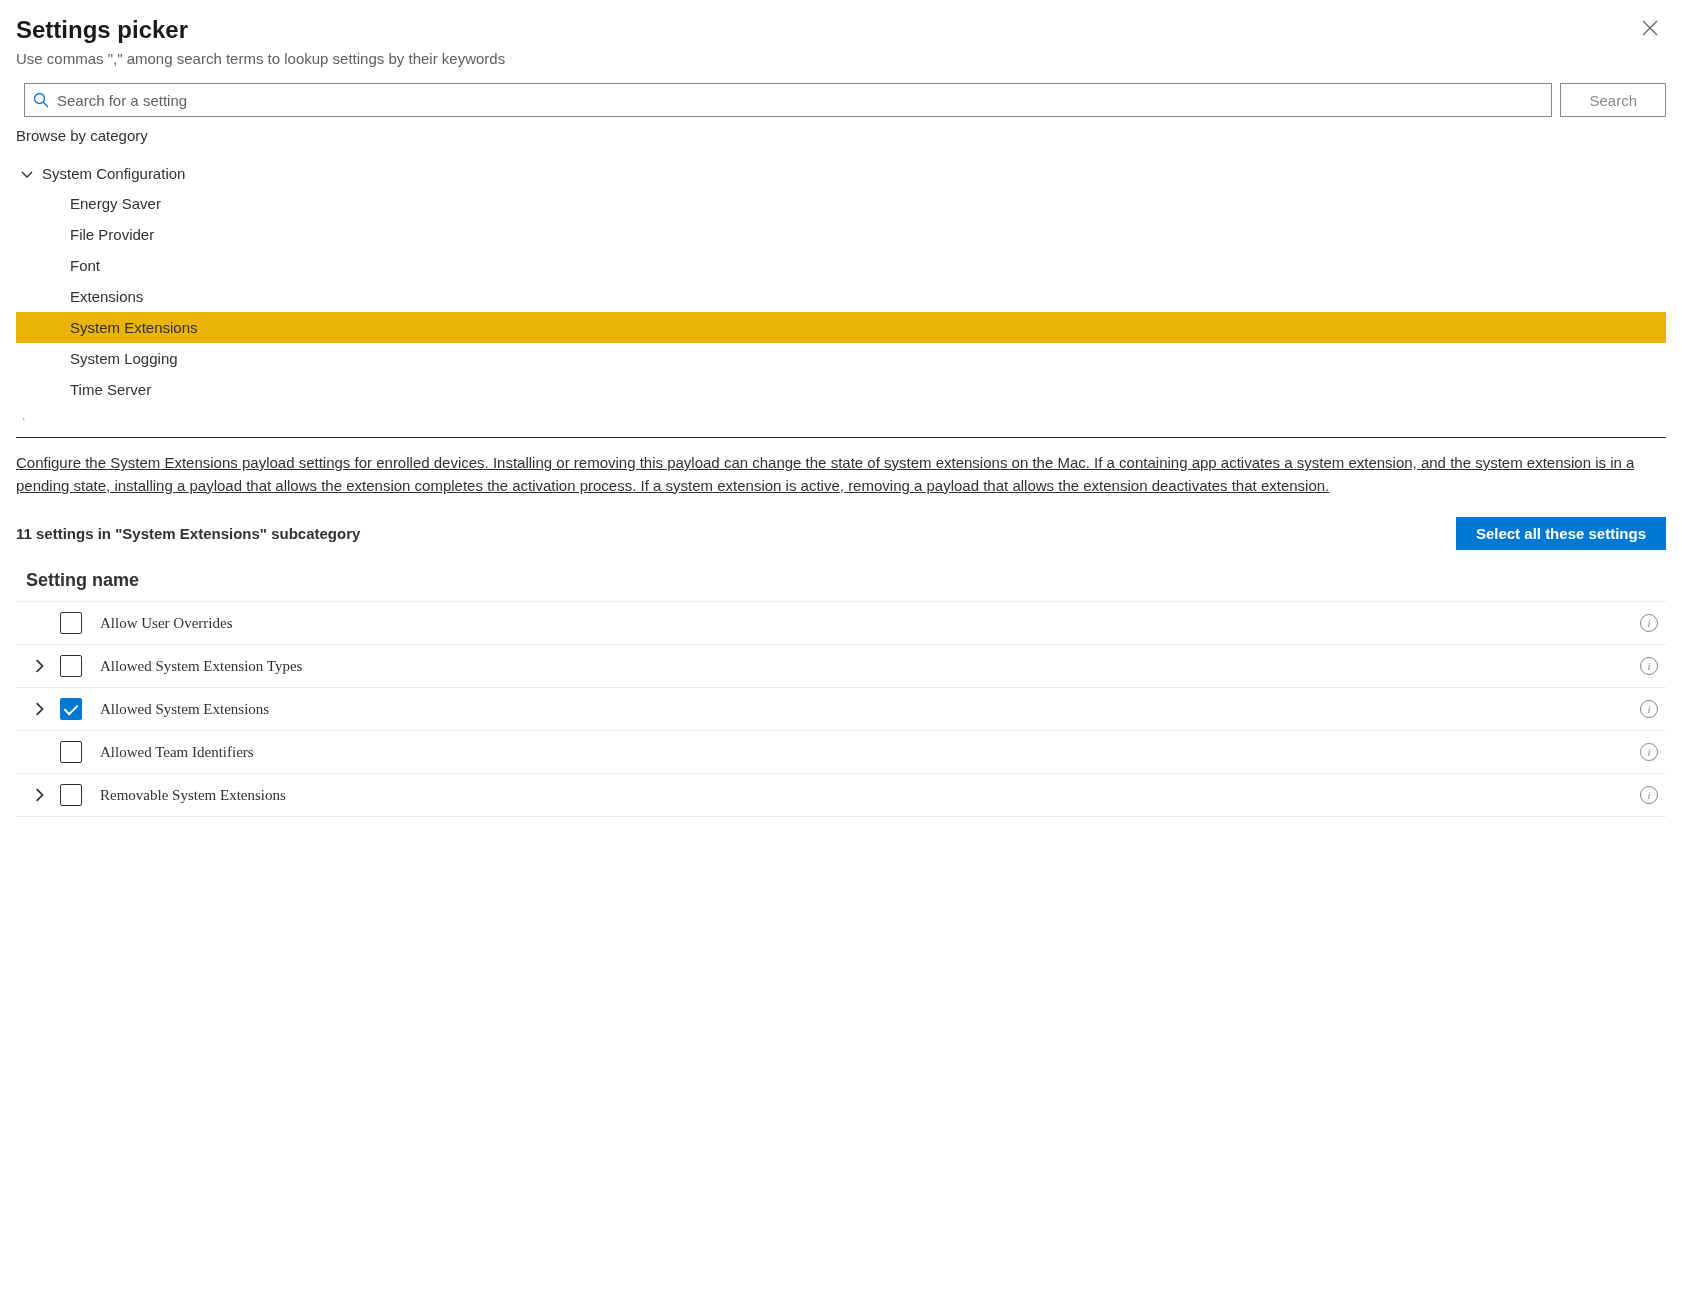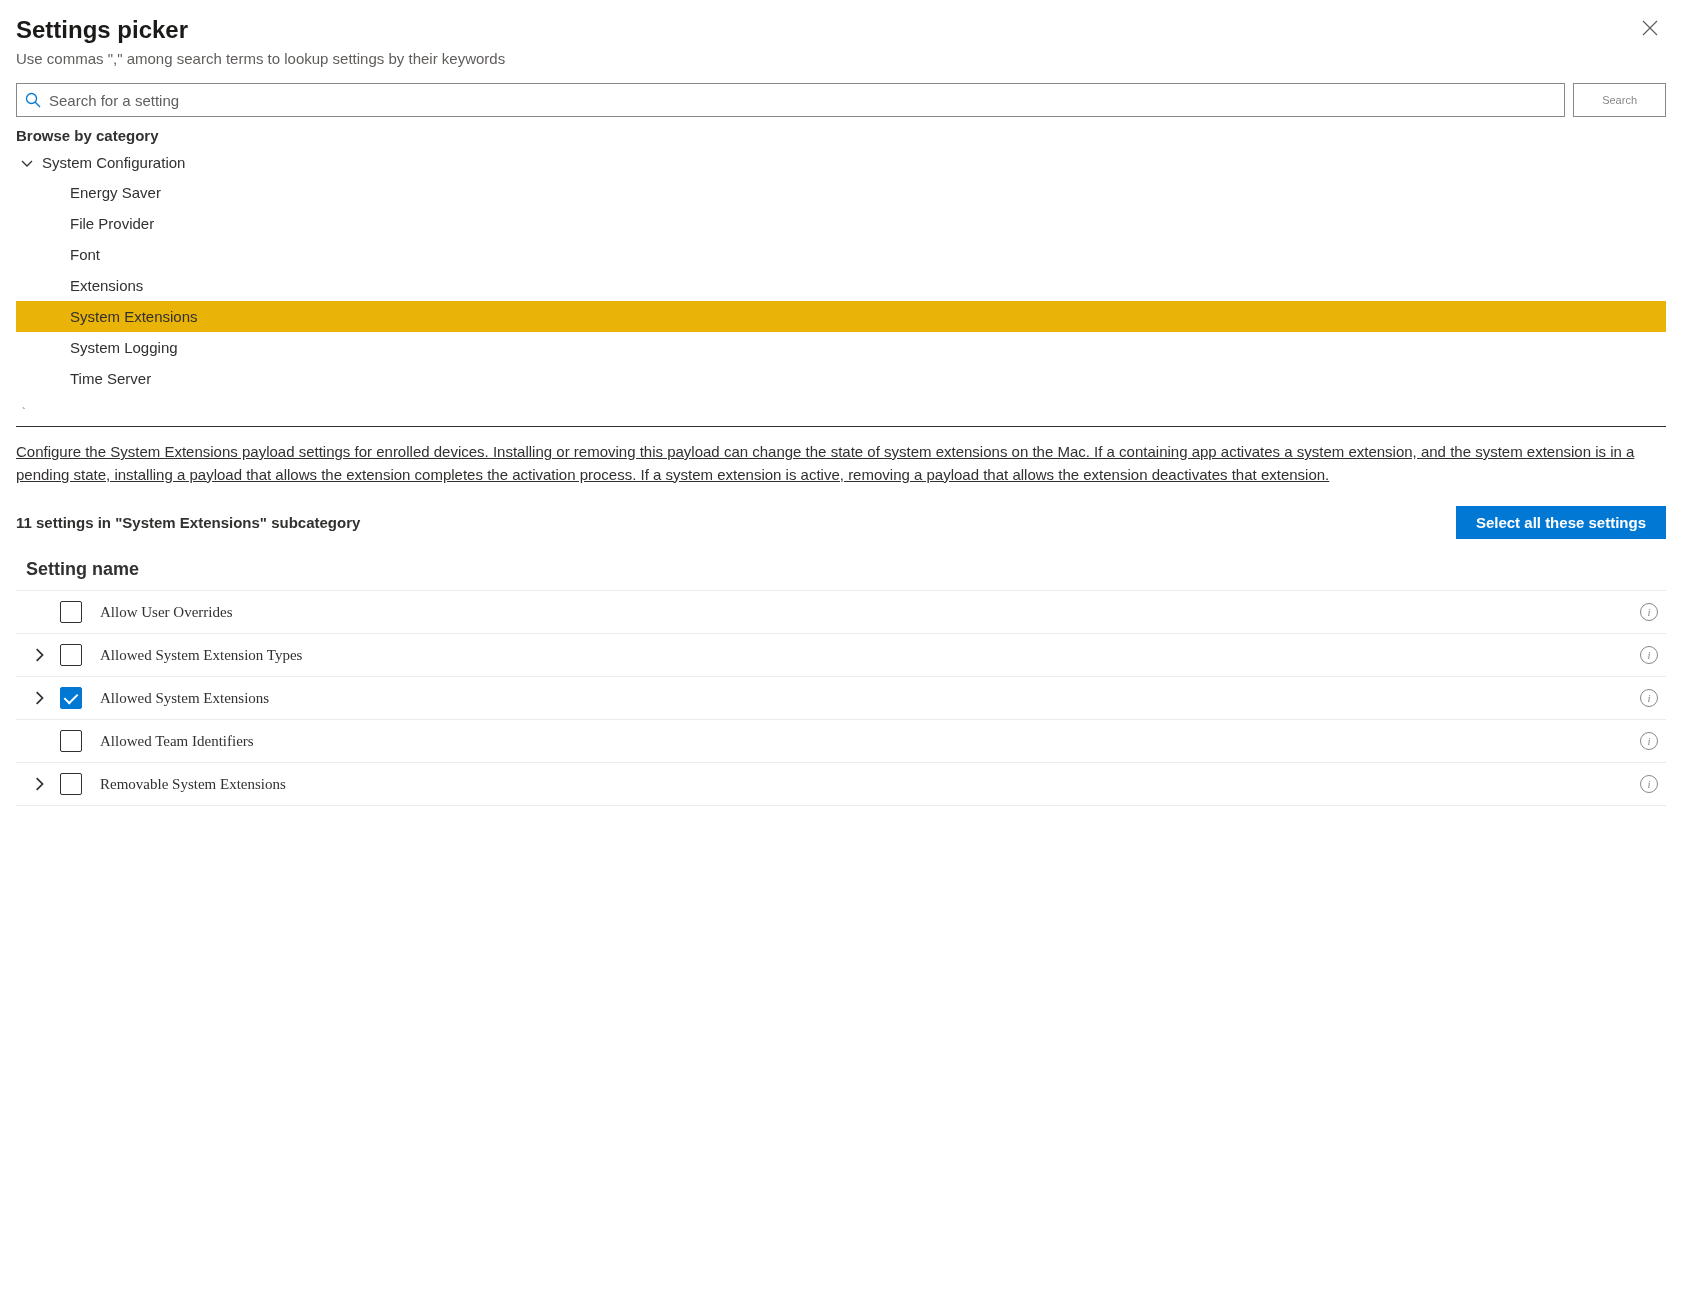--- a/index.html
+++ b/index.html
@@ -38,43 +38,44 @@
     gap: 8px;
     margin-bottom: 10px;
   }
   .search-box {
     flex: 1;
     display: flex;
     align-items: center;
     border: 1px solid #8a8886;
     height: 34px;
     padding: 0 8px;
+    margin-left: 8px;
   }
   .search-box svg { flex-shrink: 0; margin-right: 8px; }
   .search-input {
     border: none;
     outline: none;
     font-size: 15px;
     flex: 1;
     color: #323130;
   }
   .search-input::placeholder { color: #605e5c; }
   .search-button {
     padding: 0 28px;
     height: 34px;
     border: 1px solid #8a8886;
     background: #ffffff;
     color: #8a8886;
-    font-size: 11px;
+    font-size: 15px;
     cursor: pointer;
   }
   .browse-label {
     font-size: 15px;
-    font-weight: 700;
-    margin-bottom: 4px;
+    font-weight: 400;
+    margin-bottom: 15px;
   }
   .tree { margin-bottom: 12px; }
   .tree-parent {
     display: flex;
     align-items: center;
     padding: 6px 4px;
     font-size: 15px;
     cursor: pointer;
   }
   .tree-parent .chev { margin-right: 8px; width: 14px; display:flex; align-items:center; justify-content:center;}

